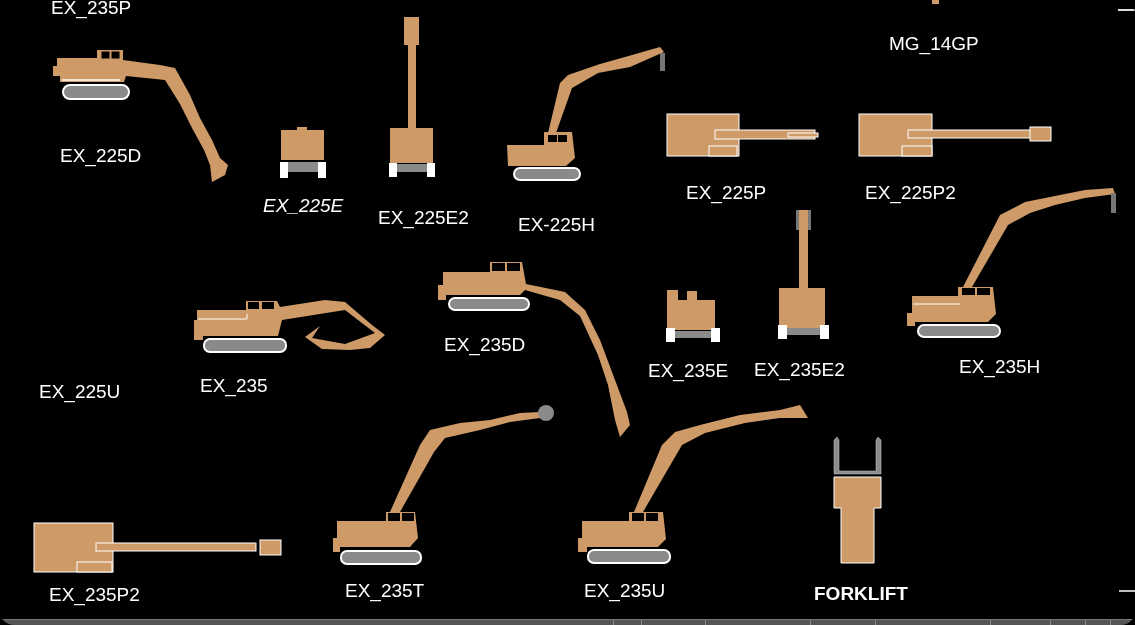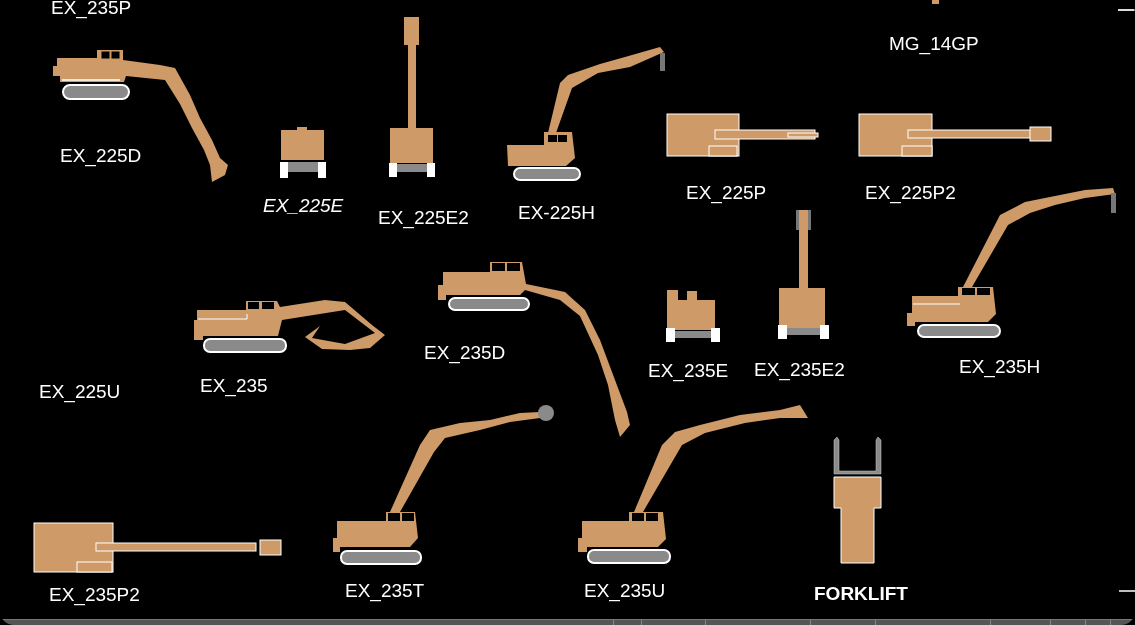--- a/index.html
+++ b/index.html
@@ -145,26 +145,26 @@
   </g>
 
   <line x1="1119" y1="591" x2="1135" y2="591" stroke="#fff" stroke-width="1.5"></line>
 </svg>
 
 <div class="label" style="left:51px;top:-2px;">EX_235P</div>
 <div class="label" style="left:889px;top:34px;">MG_14GP</div>
 <div class="label" style="left:60px;top:146px;">EX_225D</div>
 <div class="label" style="left:263px;top:196px;font-style:italic;">EX_225E</div>
 <div class="label" style="left:378px;top:208px;">EX_225E2</div>
-<div class="label" style="left:518px;top:203px;text-align:right;">EX-225H</div>
+<div class="label" style="left:518px;top:215px;text-align:right;">EX-225H</div>
 <div class="label" style="left:686px;top:183px;">EX_225P</div>
 <div class="label" style="left:865px;top:183px;">EX_225P2</div>
 <div class="label" style="left:39px;top:382px;text-align:center;">EX_225U</div>
 <div class="label" style="left:200px;top:376px;">EX_235</div>
-<div class="label" style="left:424px;top:335px;margin-top:8px;">EX_235D</div>
+<div class="label" style="left:444px;top:335px;">EX_235D</div>
 <div class="label" style="left:648px;top:361px;">EX_235E</div>
 <div class="label" style="left:754px;top:360px;">EX_235E2</div>
 <div class="label" style="left:959px;top:357px;">EX_235H</div>
 <div class="label" style="left:49px;top:585px;text-align:center;">EX_235P2</div>
 <div class="label" style="left:345px;top:581px;">EX_235T</div>
 <div class="label" style="left:584px;top:581px;">EX_235U</div>
 <div class="label" style="left:814px;top:584px;font-weight:bold;">FORKLIFT</div>
 
 <div id="statusbar">
   <div class="sb-cell" style="left:613px;"></div>

